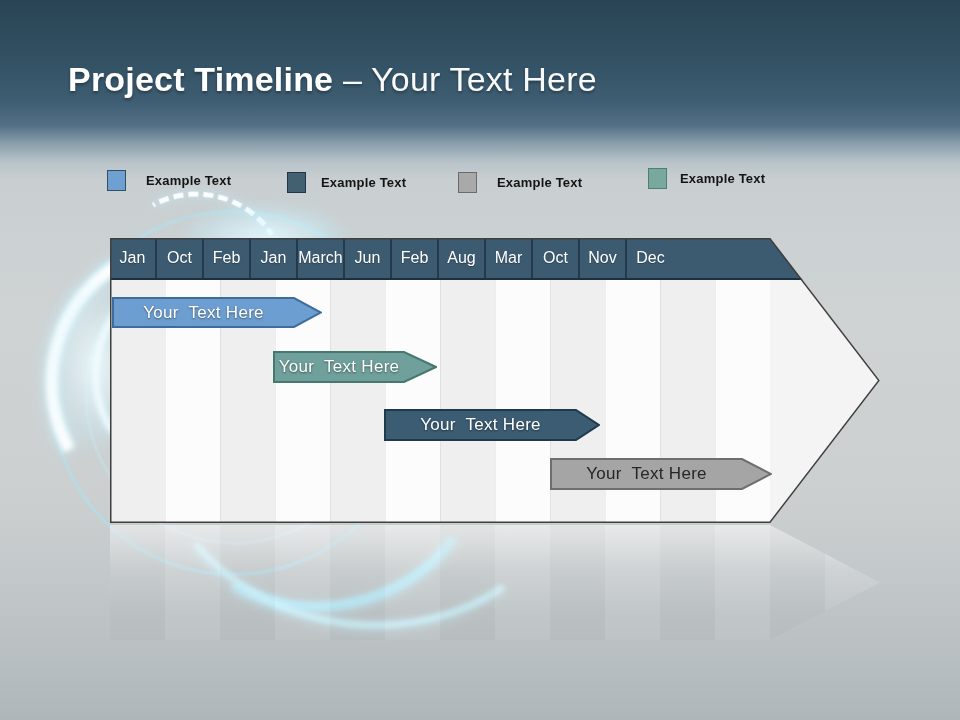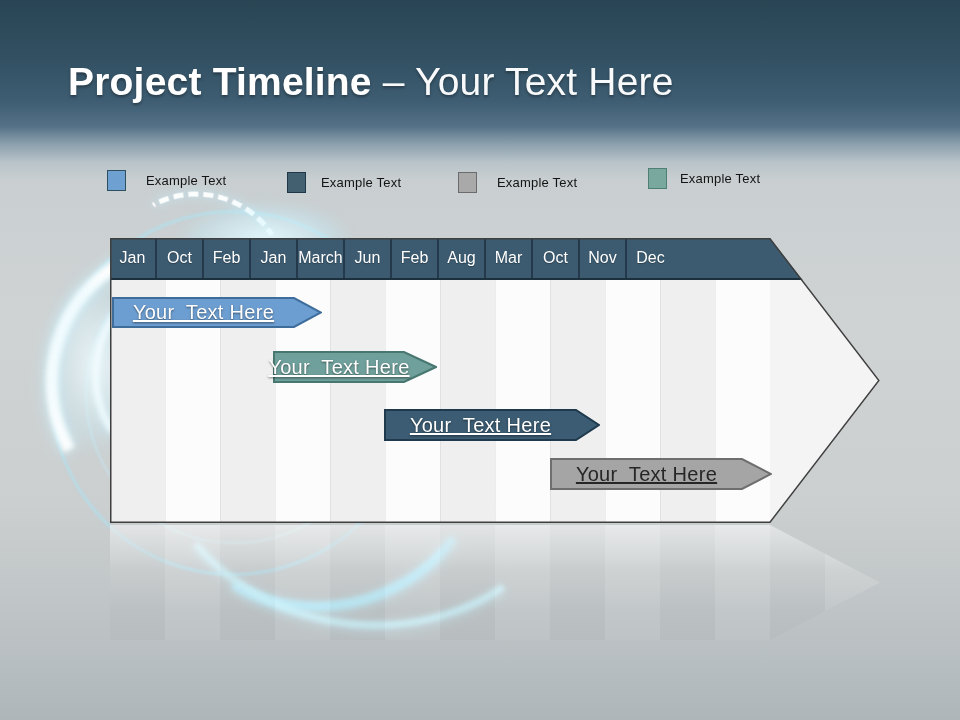--- a/index.html
+++ b/index.html
@@ -8,21 +8,21 @@
     font-family:"Liberation Sans", sans-serif;
     background:linear-gradient(180deg,
       #294554 0%, #325062 8%, #3e5d72 14%, #547086 17.5%,
       #8ba0ad 20%, #b8c3c9 22.5%, #c9cfd1 25%, #cfd3d4 45%,
       #cbcfd0 70%, #bcc2c4 88%, #aeb6ba 100%);
   }
 
   
   .title{
     position:absolute; left:68px; top:60px; z-index:5;
-    color:#fff; font-size:39px; letter-spacing:.2px;
+    color:#fff; font-size:34px; letter-spacing:.2px;
     text-shadow:0 2px 3px rgba(0,0,0,.35); white-space:nowrap;
   }
   .title .bold{font-weight:700;}
   .title .rest{font-weight:400; opacity:.97;}
 
   
   .glow{position:absolute; inset:0; z-index:1; pointer-events:none;}
   .glow div{position:absolute; border-radius:50%;}
   .g-ring1{left:50px; top:210px; width:360px; height:360px;
     border:3px solid rgba(170,230,248,.55); filter:blur(1.2px);}
@@ -47,21 +47,21 @@
     border:9px solid transparent; border-bottom-color:rgba(185,235,250,.8);
     transform:rotate(-12deg); filter:blur(2px) drop-shadow(0 2px 5px rgba(190,240,255,.8));}
   .g-bot2{left:150px; top:252px; width:420px; height:362px;
     border:7px solid transparent; border-bottom-color:rgba(205,243,252,.7);
     transform:rotate(8deg); filter:blur(2.2px) drop-shadow(0 2px 5px rgba(200,242,255,.7));}
 
   
   .legend{position:absolute; left:0; top:0; z-index:5;}
   .legend-item{position:absolute; display:flex; align-items:center; height:24px;}
   .swatch{width:19px; height:21px; border:1.5px solid #444; box-sizing:border-box; flex:none;}
-  .legend-label{font-size:13px; font-weight:400; color:#141414; letter-spacing:.2px; white-space:nowrap;}
+  .legend-label{font-size:13px; font-weight:700; color:#141414; letter-spacing:.2px; white-space:nowrap;}
 
   
   .arrow-wrap{
     position:absolute; left:110px; top:238px; width:770px; height:285px; z-index:3;
     background:#f4f4f5;
     clip-path:polygon(0 0, 85.714% 0, 100% 50%, 85.714% 100%, 0 100%);
   }
   .stripes{
     position:absolute; left:0; top:42px; width:660px; height:243px;
     background-image:
@@ -78,21 +78,21 @@
     color:#fff; font-size:16px; border-right:2px solid #24394b; box-sizing:border-box;
     text-shadow:0 1px 1px rgba(0,0,0,.3);
   }
   .outline-svg{position:absolute; left:0; top:0; z-index:4; pointer-events:none;}
 
   
   .bar{position:absolute; z-index:5;}
   .bar svg{position:absolute; left:0; top:0; display:block;}
   .bar-label{
     position:absolute; top:0; height:100%; display:flex; align-items:center; justify-content:center;
-    font-size:20px; letter-spacing:.3px; white-space:pre;text-decoration:underline;
+    font-size:17px; letter-spacing:.3px; white-space:pre;
   }
   .light-text .bar-label{text-shadow:0 1px 2px rgba(0,0,0,.5);}
   .bar1{left:2px;   top:59px;  width:210px; height:31px;}
   .bar1 .bar-label{left:0; width:183px;}
   .bar2{left:163px; top:113px; width:164px; height:32px;}
   .bar2 .bar-label{left:0; width:132px;}
   .bar3{left:274px; top:171px; width:216px; height:32px;}
   .bar3 .bar-label{left:0; width:193px;}
   .bar4{left:440px; top:220px; width:222px; height:32px;}
   .bar4 .bar-label{left:0; width:193px;}

